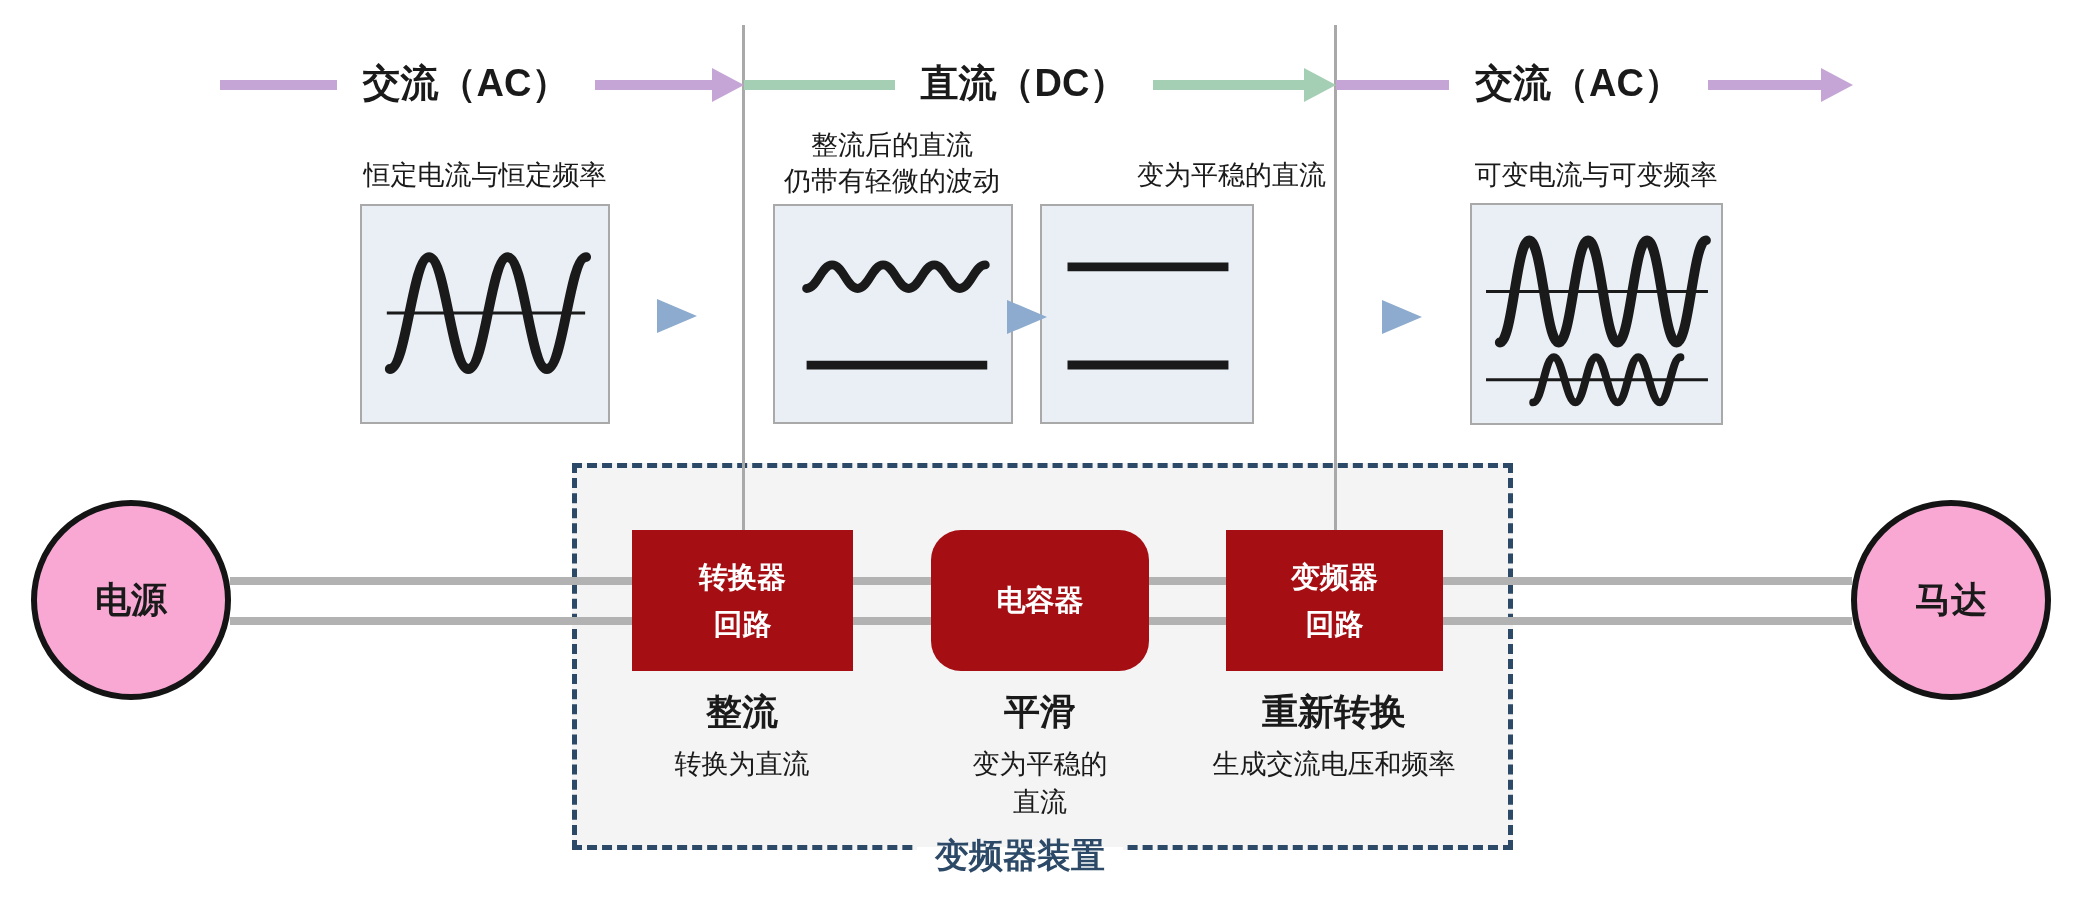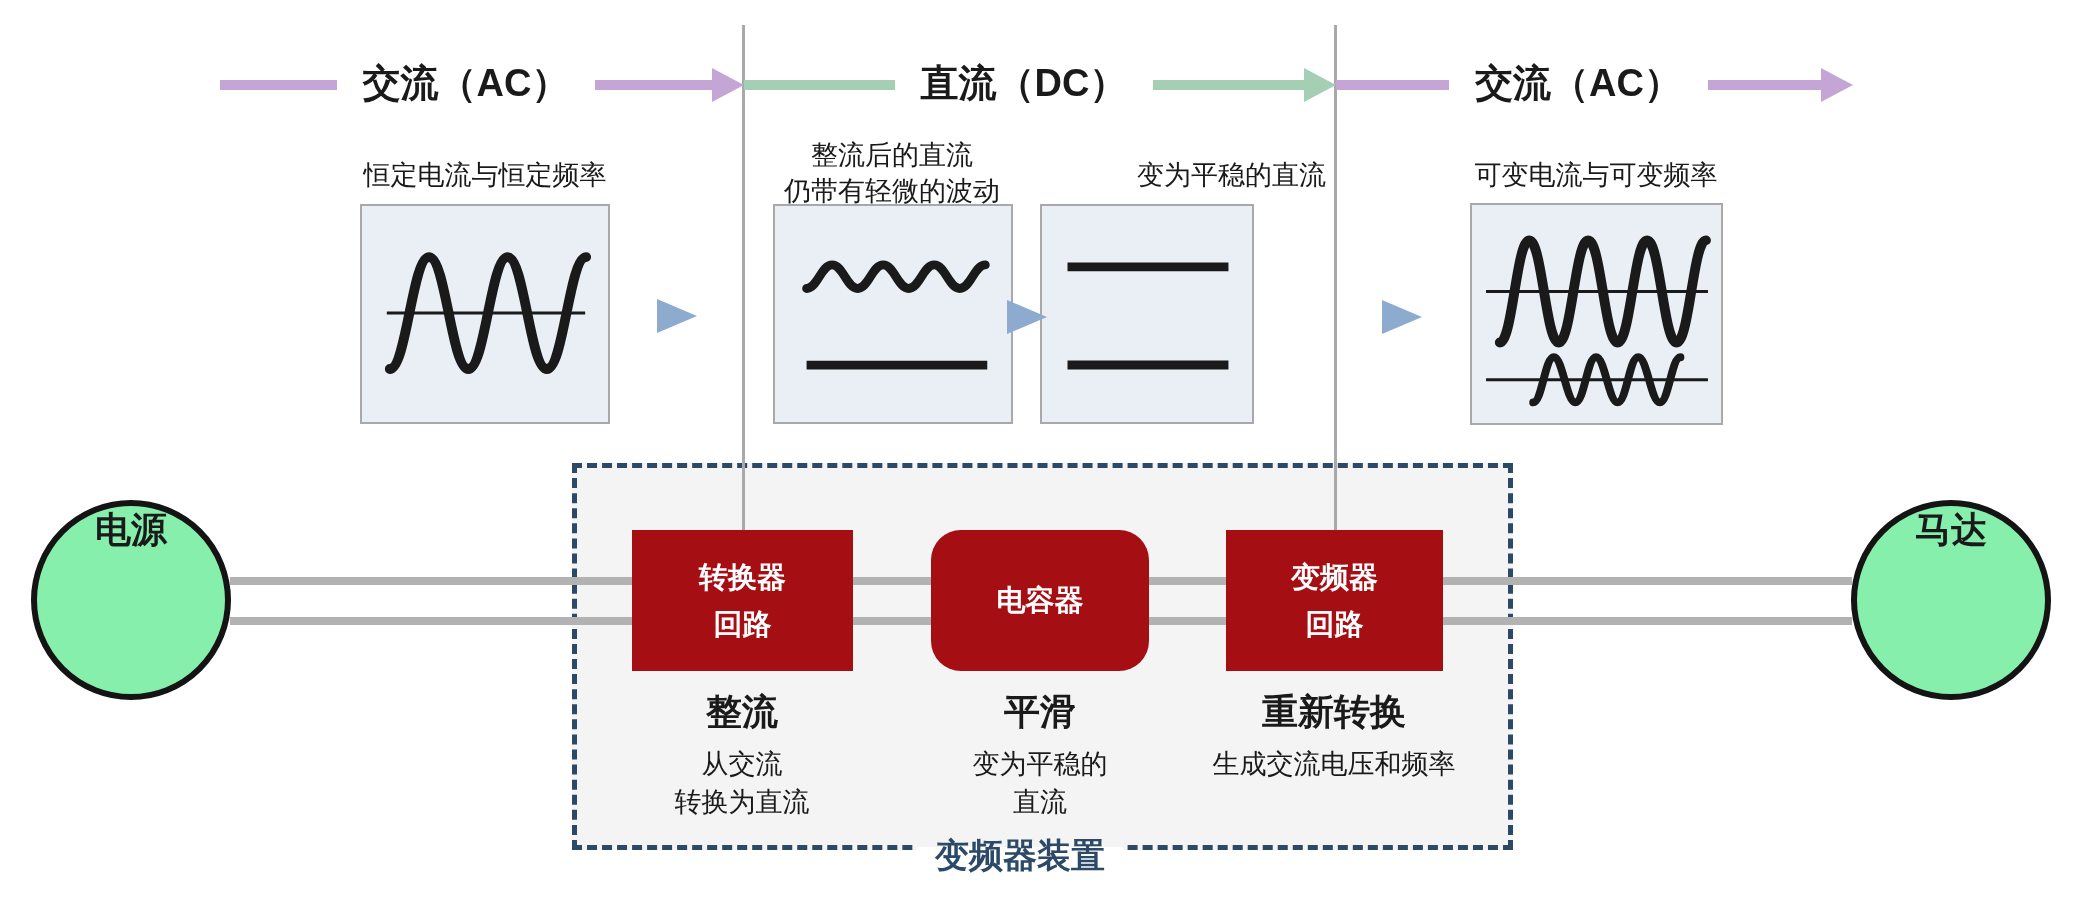--- a/index.html
+++ b/index.html
@@ -18,21 +18,21 @@
   .flow-head{width:0;height:0;border-top:17px solid transparent;border-bottom:17px solid transparent;}
   .seg-ac .flow-shaft{background:var(--ac);} .seg-ac .flow-head{border-left:32px solid var(--ac);}
   .seg-dc .flow-shaft{background:var(--dc);} .seg-dc .flow-head{border-left:32px solid var(--dc);}
 
   
   .vline{position:absolute;top:25px;width:3px;height:505px;background:var(--guide);z-index:1;}
   #vline-1{left:742px;} #vline-2{left:1334px;}
 
   
   .wave-caption{position:absolute;width:360px;text-align:center;font-size:27px;line-height:1.32;z-index:2;}
-  #cap-1{left:305px;top:158px;} #cap-2{left:712px;top:138px;}
+  #cap-1{left:305px;top:158px;} #cap-2{left:712px;top:128px;}
   #cap-3{left:966px;top:158px;text-align:right;} #cap-4{left:1416px;top:158px;}
   .cap-line{display:block;}
 
   
   .wavebox{position:absolute;background:#e9eff5;border:2px solid var(--guide);z-index:2;}
   #wbox-1{left:360px;top:204px;width:250px;height:220px;}
   #wbox-2{left:773px;top:204px;width:240px;height:220px;}
   #wbox-3{left:1040px;top:204px;width:214px;height:220px;}
   #wbox-4{left:1470px;top:203px;width:253px;height:222px;}
   .wavebox svg{position:absolute;left:0;top:0;width:100%;height:100%;}
@@ -43,21 +43,21 @@
 
   
   #unit-box{position:absolute;left:572px;top:463px;width:941px;height:387px;border:5px dashed var(--unit_border);background:#f4f4f5;z-index:0;}
   #unit-label{position:absolute;left:1020px;top:831px;transform:translateX(-50%);padding:2px 18px;font-size:34px;font-weight:bold;color:var(--unit_border);white-space:nowrap;z-index:3;background:linear-gradient(to bottom,#f4f4f5 0%,#f4f4f5 32%,#ffffff 32%,#ffffff 100%);}
 
   
   .wire{position:absolute;left:230px;width:1622px;height:8px;background:var(--wire);z-index:1;}
   #wire-top{top:577px;} #wire-bottom{top:617px;}
 
   
-  .terminal{position:absolute;width:200px;height:200px;border:6px solid #141414;border-radius:50%;background:#86efac;display:flex;align-items:flex-start;justify-content:center;font-size:36px;font-weight:bold;z-index:2;}
+  .terminal{position:absolute;width:200px;height:200px;border:6px solid #141414;border-radius:50%;background:#f9a8d4;display:flex;align-items:center;justify-content:center;font-size:36px;font-weight:bold;z-index:2;}
   #source-circle{left:31px;top:500px;} #motor-circle{left:1851px;top:500px;}
 
   
   .block{position:absolute;top:530px;height:141px;background:var(--red_block);color:#fff;display:flex;flex-direction:column;align-items:center;justify-content:center;font-size:29px;font-weight:bold;line-height:1.62;z-index:2;}
   #block-1{left:632px;width:221px;} #block-2{left:931px;width:218px;border-radius:30px;} #block-3{left:1226px;width:217px;}
 
   
   .step{position:absolute;top:688px;width:320px;text-align:center;z-index:2;}
   #step-1{left:582px;} #step-2{left:880px;} #step-3{left:1174px;}
   .step-title{display:block;font-size:36px;font-weight:bold;margin-bottom:8px;}
@@ -154,21 +154,20 @@
   <div class="block" id="block-2">
     <span>电容器</span>
   </div>
   <div class="block" id="block-3">
     <span>变频器</span>
     <span>回路</span>
   </div>
 
   <div class="step" id="step-1">
     <span class="step-title">整流</span>
-    <span class="step-desc">从交流</span>
     <span class="step-desc">转换为直流</span>
   </div>
   <div class="step" id="step-2">
     <span class="step-title">平滑</span>
     <span class="step-desc">变为平稳的</span>
     <span class="step-desc">直流</span>
   </div>
   <div class="step" id="step-3">
     <span class="step-title">重新转换</span>
     <span class="step-desc">生成交流电压和频率</span>

